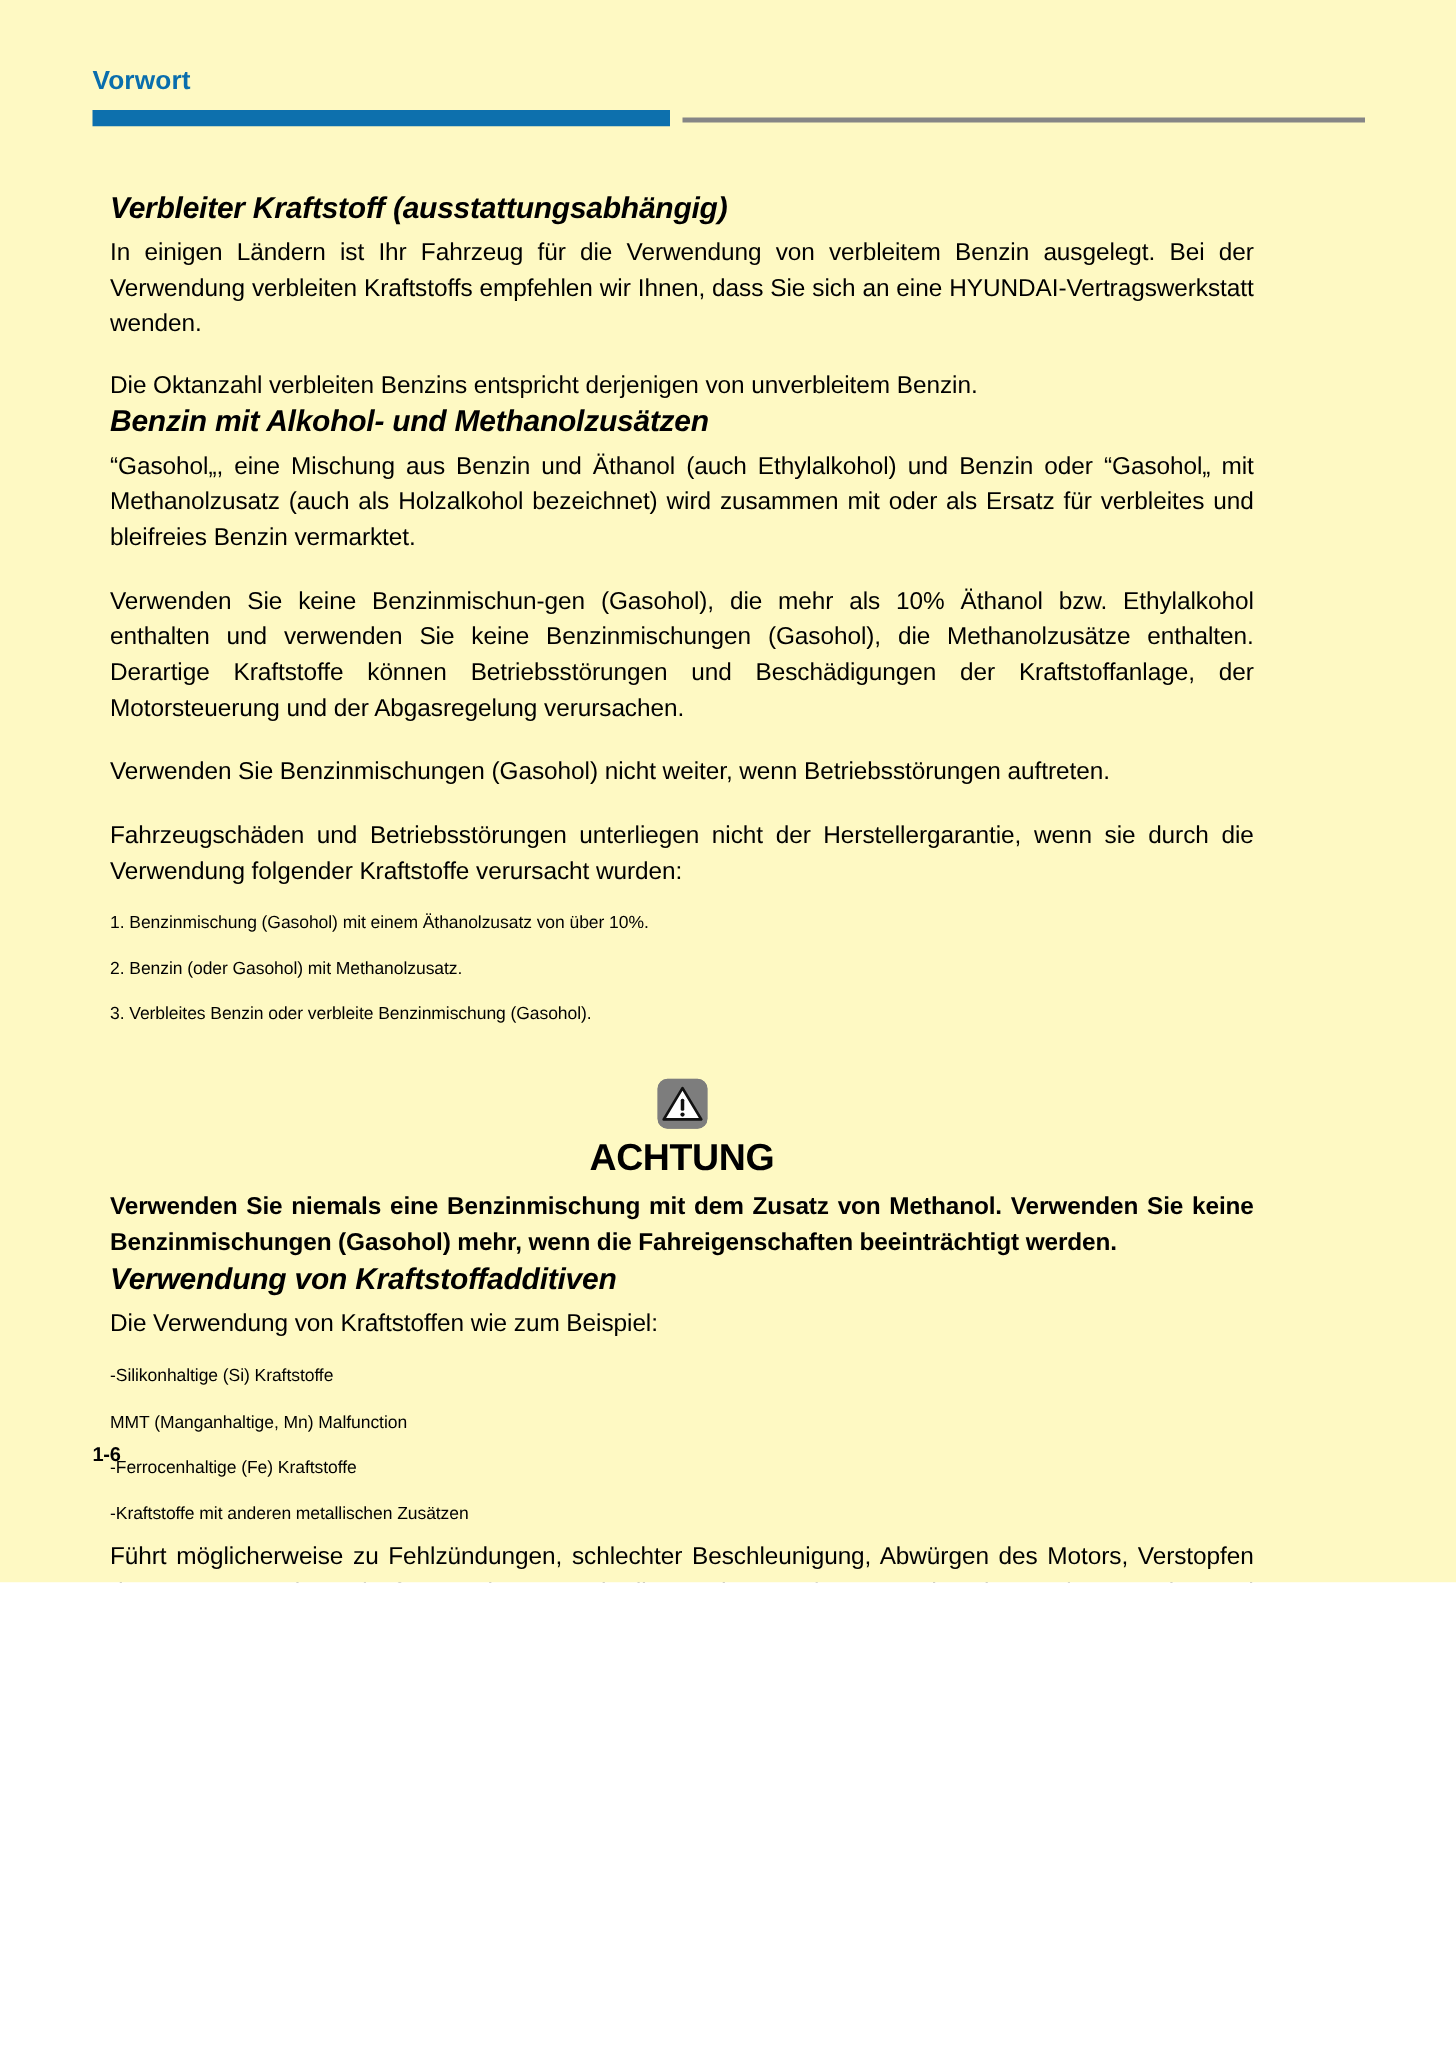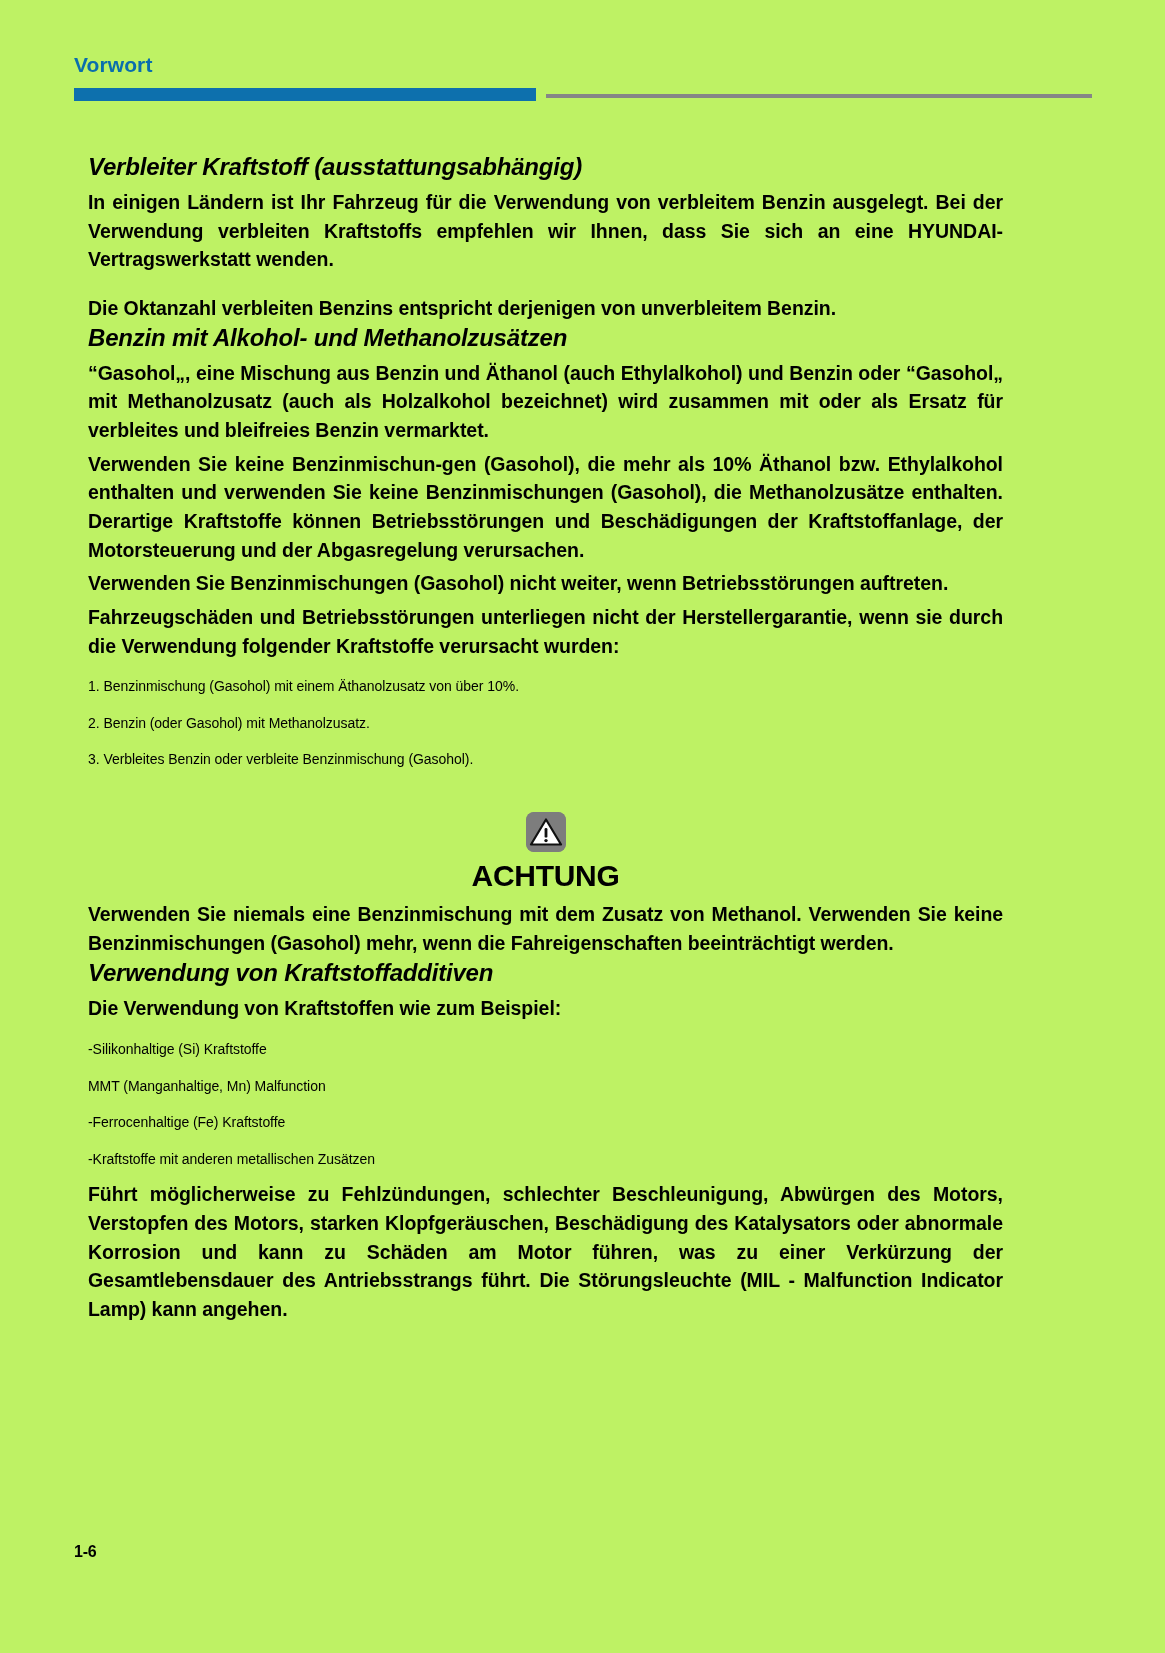--- a/index.html
+++ b/index.html
@@ -8,23 +8,23 @@
     padding: 0;
     background: #ffffff;
   }
   body {
     font-family: "Liberation Sans", sans-serif;
     color: #000000;
   }
   .page {
     position: relative;
     width: 1165px;
-    height: 1653px;
+    height: 1266px;
     margin: 0 auto;
-    background: #bef264;
+    background: #fef9c3;
     box-sizing: border-box;
     overflow: hidden;
   }
 
   
   .header {
     position: absolute;
     left: 0;
     top: 0;
     width: 1165px;
@@ -80,27 +80,26 @@
     margin-top: 56px;
   }
 
   p.body-text {
     margin: 0 0 0 0;
     font-size: 19.5px;
     line-height: 1.47;
     text-align: justify;
     text-justify: inter-word;
     letter-spacing: -0.05px;
-    font-weight: bold;
   }
   p.body-text.left {
     text-align: left;
   }
   p.gap-above {
-    margin-top: 5px;
+    margin-top: 22px;
   }
   p.gap-above-sm {
     margin-top: 20px;
   }
 
   ol.num-list,
   ul.dash-list {
     margin: 10px 0 0 0;
     padding: 0;
     list-style: none;

